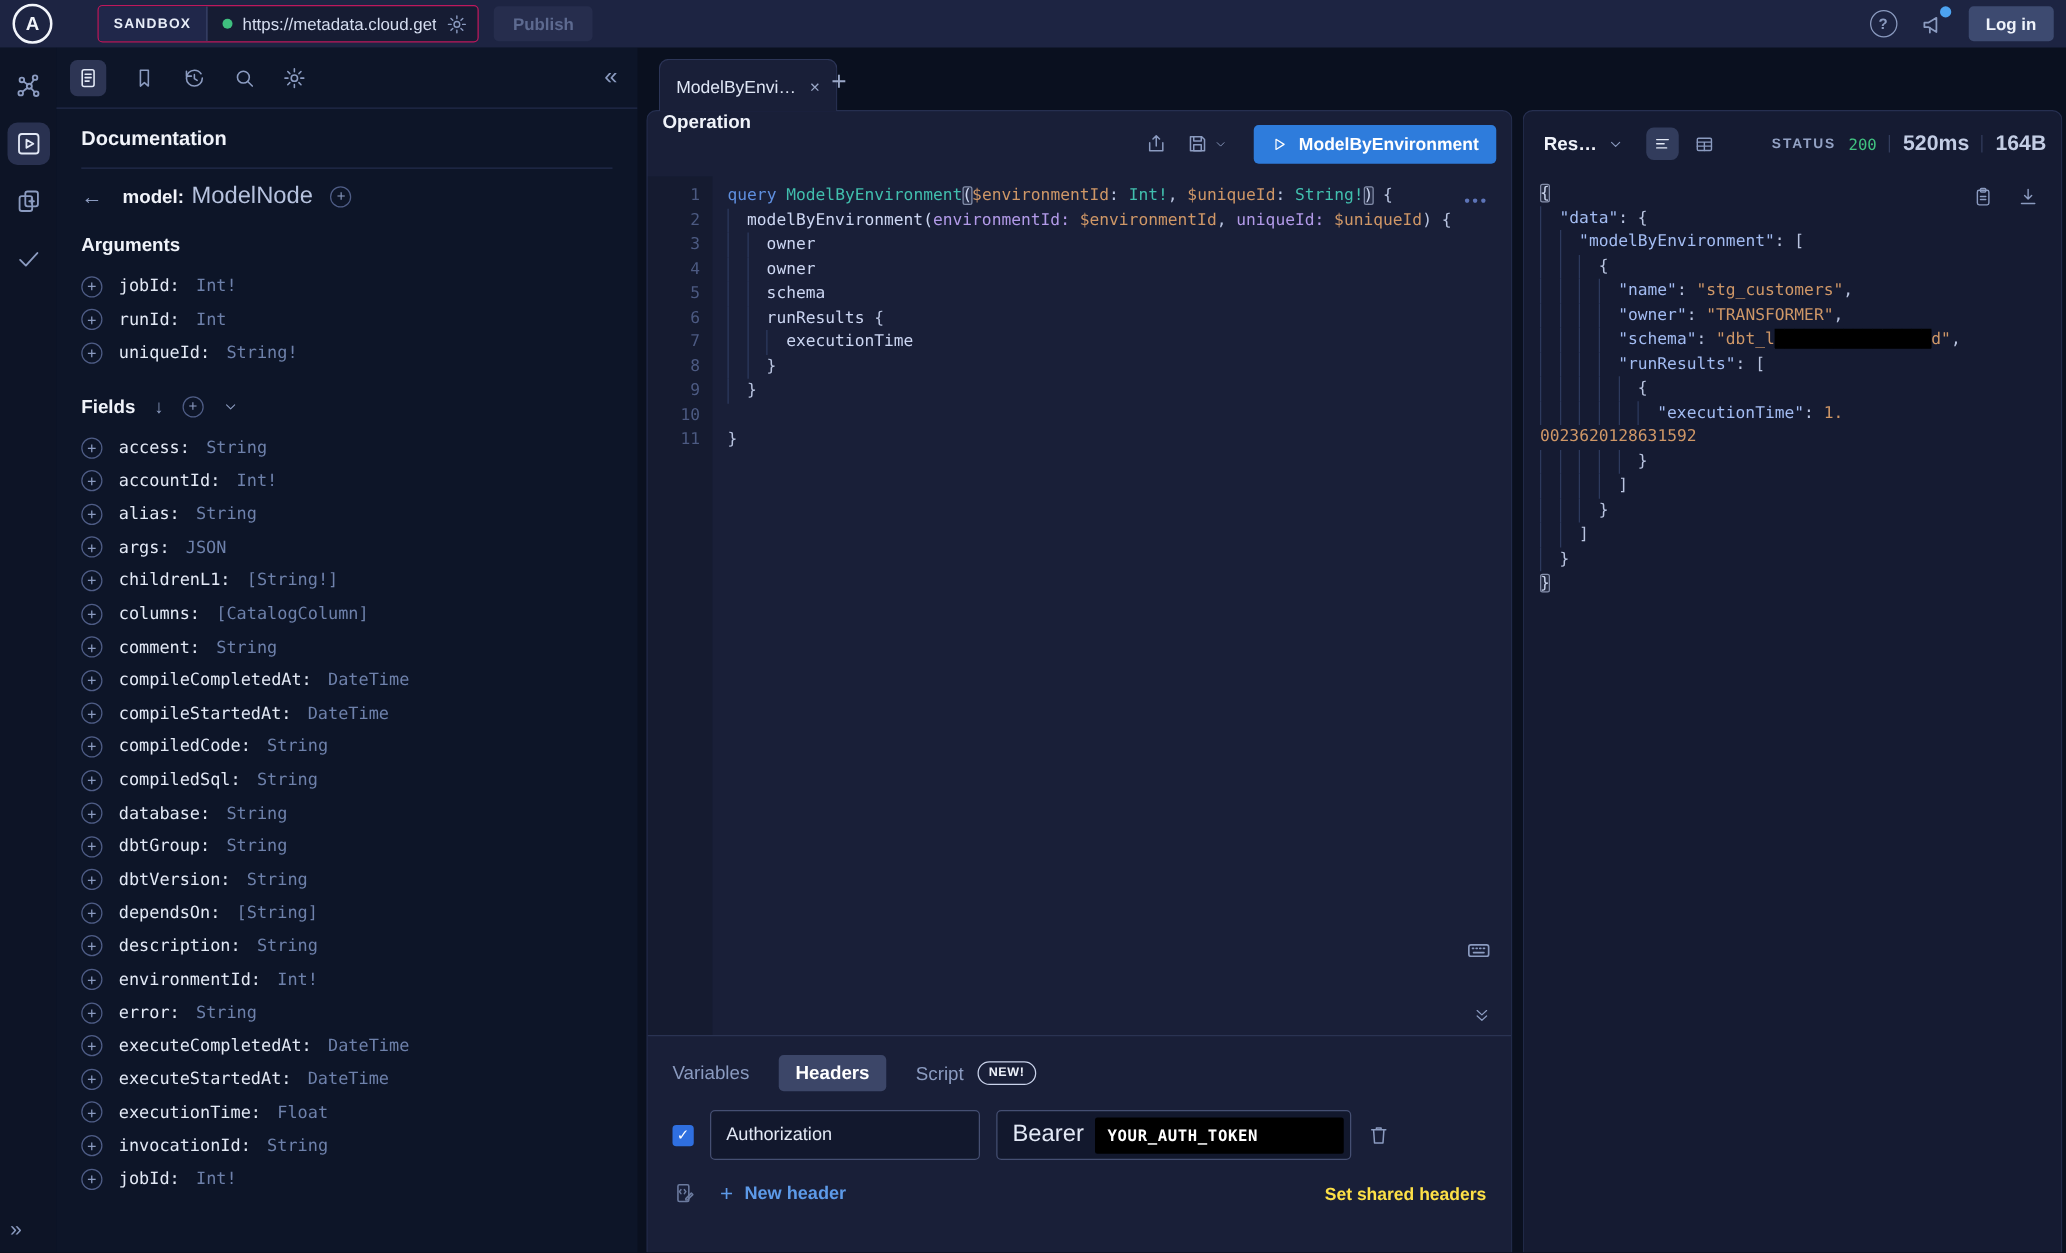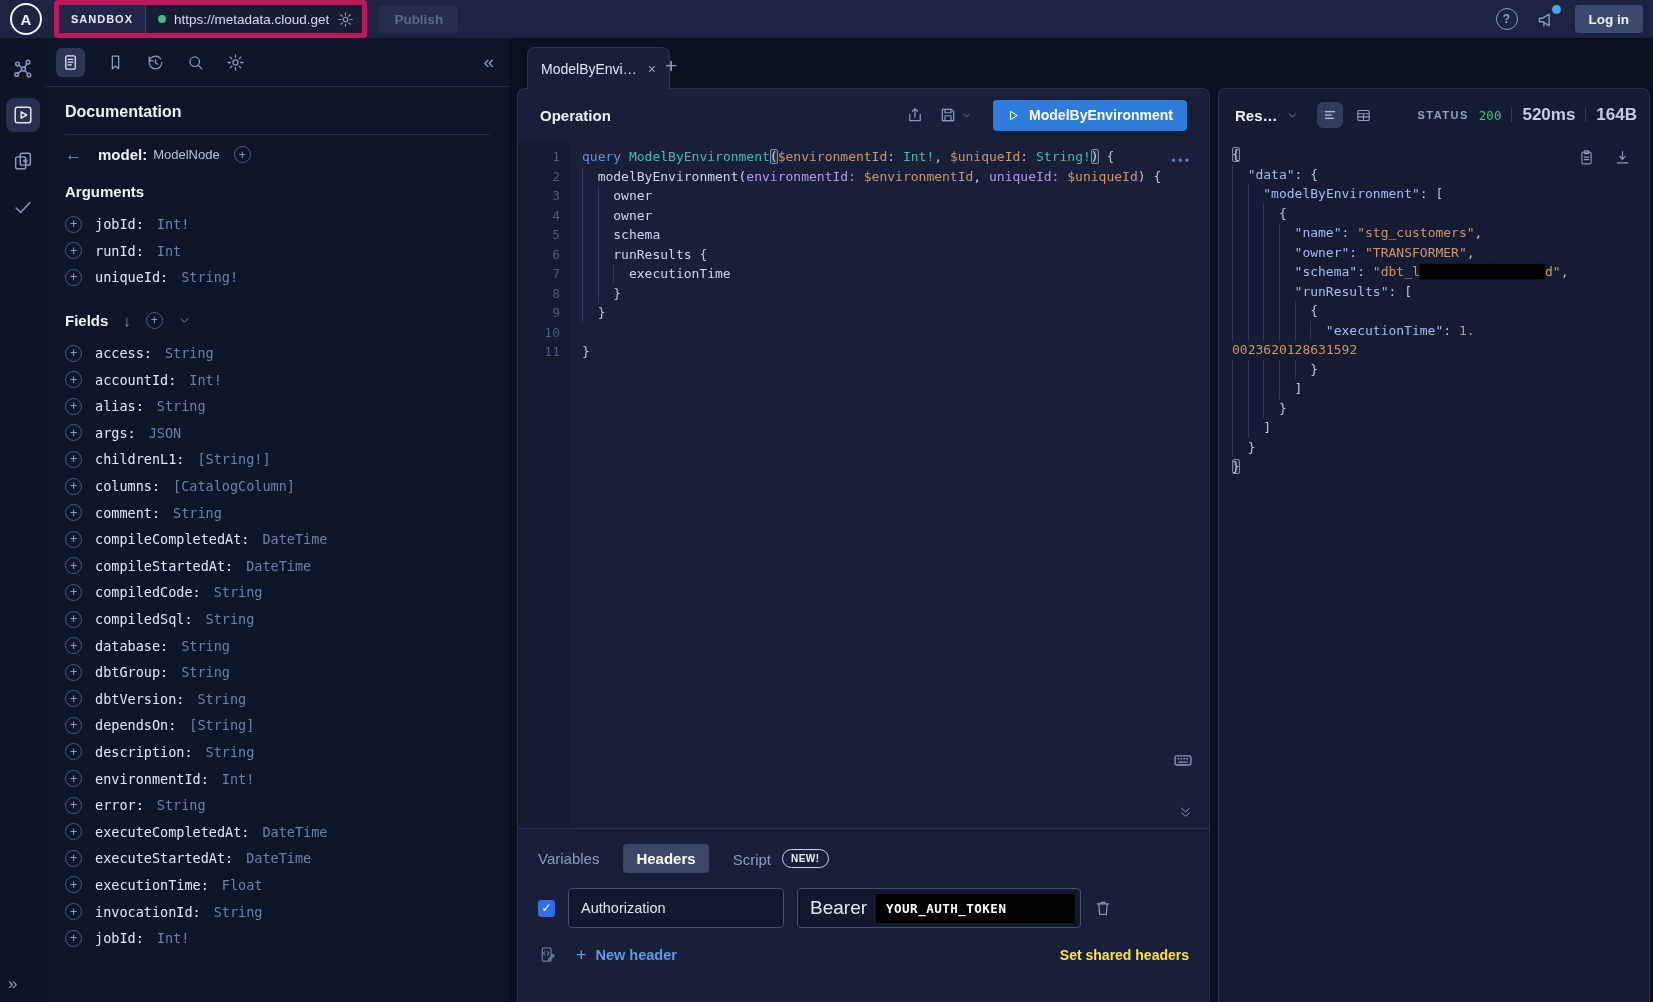--- a/index.html
+++ b/index.html
@@ -6,21 +6,21 @@
   body{width:1653px;height:1002px;position:relative;background:#0a101f;overflow:hidden;
        font-family:"Liberation Sans",sans-serif;-webkit-font-smoothing:antialiased}
   svg{display:block}
   .ic{stroke:#8b9bc0;fill:none;stroke-width:1.6;stroke-linecap:round;stroke-linejoin:round}
 
   
   .topbar{position:absolute;top:0;left:0;width:100%;height:38px;background:#1d2442;
           display:flex;align-items:center;padding:0 8px;box-sizing:border-box;z-index:5}
   .logo{width:28px;height:28px;border:2px solid #f2f5fb;border-radius:50%;color:#f2f5fb;
         font-weight:bold;font-size:15px;display:flex;align-items:center;justify-content:center;margin-left:2px}
-  .sandbox-group{margin-left:12px;display:flex;align-items:center;height:28px;border:5px solid #be185d;
+  .sandbox-group{margin-left:36px;display:flex;align-items:center;height:28px;border:1px solid #be185d;
         border-radius:4px;background:#161c33;overflow:hidden}
   .sandbox-label{padding:0 12px;font-size:11px;font-weight:bold;letter-spacing:1px;color:#e8edf8;
         border-right:1px solid #3a4469;height:100%;display:flex;align-items:center;background:#20274a}
   .g-dot{width:8px;height:8px;border-radius:50%;background:#3fbf7f;margin:0 8px 0 12px}
   .url{font-size:13.5px;color:#d5ddf0;white-space:nowrap;overflow:hidden;max-width:168px}
   .url-gear{padding:0 8px;color:#8b9bc0}
   .publish{margin-left:12px;height:28px;padding:0 15px;border-radius:4px;background:#262d4d;color:#5d6a90;
         font-weight:bold;font-size:13.5px;display:flex;align-items:center}
   .topbar-right{margin-left:auto;display:flex;align-items:center;gap:18px;margin-right:2px}
   .qicon{width:20px;height:20px;border:1.5px solid #8b9bc0;border-radius:50%;color:#8b9bc0;font-size:12px;
@@ -42,42 +42,42 @@
   .docs{position:absolute;top:38px;left:45px;width:465px;bottom:0;background:#0d1528;overflow:hidden}
   .docs-toolbar{height:48px;display:flex;align-items:center;padding:0 16px;gap:21px;border-bottom:1px solid #222b4a}
   .tb-active{background:#2d3554;border-radius:6px;padding:5px;margin-left:-5px}
   .tb-active .ic{stroke:#e3e9f6}
   .docs-collapse{margin-left:auto;color:#8b9bc0;font-size:19px}
   .docs-body{padding:16px 20px 0}
   .docs-title{font-size:16px;font-weight:bold;color:#f0f3fa;padding-bottom:13px;border-bottom:1px solid #232c4c}
   .crumb{display:flex;align-items:center;padding:11px 0 0}
   .crumb-back{color:#8b9bc0;font-size:17px;line-height:1}
   .crumb-label{font-weight:bold;color:#f0f3fa;font-size:15px;margin-left:16px}
-  .crumb-type{color:#b6c2de;font-size:13px;margin-left:6px}
+  .crumb-type{color:#b6c2de;font-size:19px;margin-left:6px}
   .crumb .pcirc{margin-left:14px}
   .section-title{font-size:15px;font-weight:bold;color:#f0f3fa;margin:20px 0 11px}
   .fields-head{display:flex;align-items:center;gap:15px;margin:21px 0 11px}
   .fields-head .section-title{margin:0}
   .drow{display:flex;align-items:center;gap:13px;height:26.6px;font-family:"DejaVu Sans Mono",monospace;font-size:13.5px}
   .pcirc{width:17px;height:17px;min-width:17px;border:1px solid #4e5c85;border-radius:50%;color:#8b9bc0;
         display:flex;align-items:center;justify-content:center;font-size:12px;line-height:1;box-sizing:border-box}
   .fname{color:#e3e9f6}
   .ftype{color:#6e81ab}
   .sort-arrow{color:#8b9bc0;font-size:15px}
 
   
   .tab{position:absolute;left:527px;top:47px;height:42px;display:flex;align-items:center;gap:11px;padding:0 13px;
        background:#191f38;border:1px solid #2c3557;border-bottom:none;border-radius:8px 8px 0 0;color:#dfe6f5;
        font-size:14px;z-index:3;box-sizing:border-box}
   .tab-close{color:#9aa7c7;font-size:14px}
   .newtab{position:absolute;left:665px;top:55px;color:#9aa7c7;font-size:21px;line-height:1;z-index:3}
   .opcard{position:absolute;left:517px;top:88px;width:693px;bottom:0;background:#191f38;
        border:1px solid #262f50;border-bottom:none;border-radius:8px 8px 0 0;box-sizing:border-box;
        display:flex;flex-direction:column;overflow:hidden}
-  .ophead{height:52px;min-height:52px;display:flex;align-items:center;padding:0 22px}
+  .ophead{height:52px;min-height:52px;display:flex;padding:0 12px}
   .ophead-title{font-size:15px;font-weight:bold;color:#f0f3fa}
   .ophead-actions{margin-left:auto;display:flex;align-items:center;gap:15px}
   .save-wrap{display:flex;align-items:center;gap:4px}
   .runbtn{display:flex;align-items:center;gap:9px;background:#2e7cdc;color:#fff;font-weight:bold;font-size:14px;
        height:31px;padding:0 14px;border-radius:4px;margin-left:6px}
   .runbtn .ic{stroke:#fff;stroke-width:1.8}
   .editor{flex:1;position:relative;padding:6px 0 0 8px;overflow:hidden}
   .editor::before{content:"";position:absolute;left:0;top:0;bottom:0;width:52px;background:#151b30}
   .cl{position:relative;white-space:pre;font-family:"DejaVu Sans Mono",monospace;font-size:13px;
       line-height:19.5px;height:19.5px}

